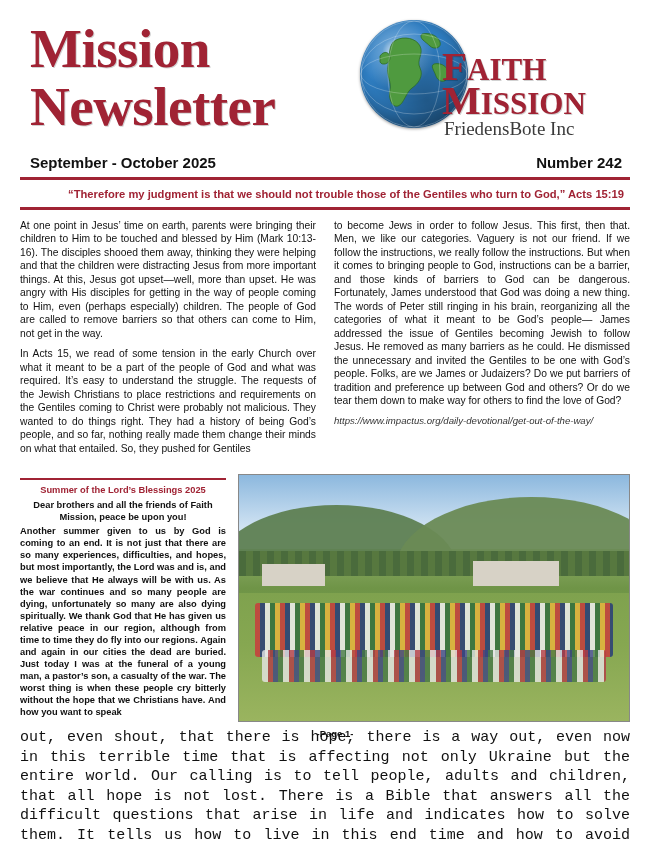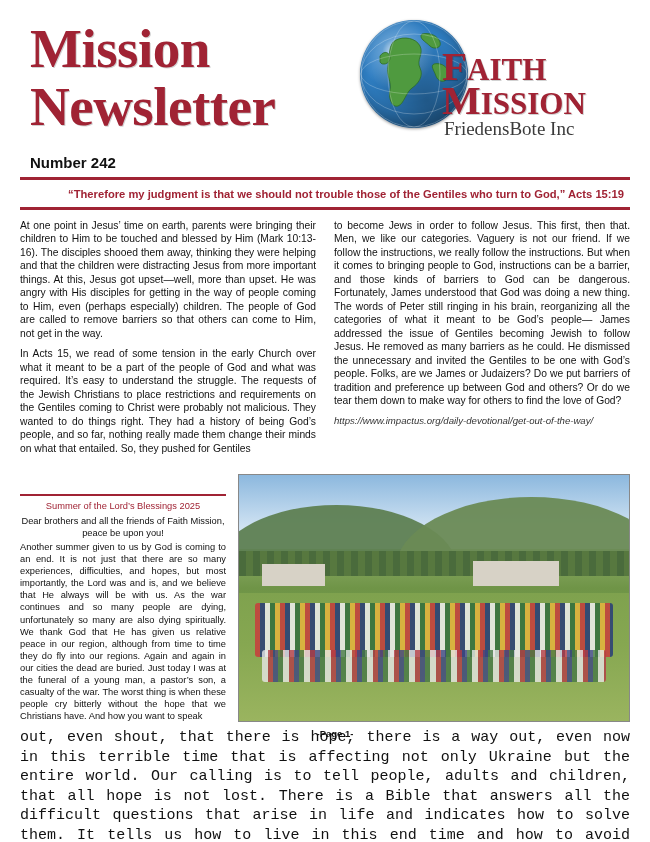--- a/index.html
+++ b/index.html
@@ -149,21 +149,22 @@
   }
 
   
   .letter-wrap {
     margin-top: 12px;
     position: relative;
   }
   .letter-top {
     display: flex;
     gap: 12px;
-    align-items: flex-end;
+    align-items: center;
+    font-weight: bold;
   }
   .letter-col {
     width: 206px;
     flex: 0 0 206px;
     font-family: "Liberation Sans", sans-serif;
     font-size: 9.3px;
     line-height: 1.30;
     text-align: justify;
     color: #111;
     border-top: 2px solid #a02334;
@@ -264,20 +265,21 @@
         <span class="cap">F</span><span>AITH</span>
       </div>
       <div class="mission-word w-mission">
         <span class="cap">M</span><span>ISSION</span>
       </div>
       <div class="friendsbote">FriedensBote Inc</div>
     </div>
   </div>
 
   <div class="datebar">
+    <span>September - October 2025</span>
     <span>Number 242</span>
   </div>
   <div class="rule"></div>
 
   <div class="verse">“Therefore my judgment is that we should not trouble those of the Gentiles who turn to God,” Acts 15:19</div>
   <div class="rule2"></div>
 
   <div class="cols">
     <div class="col">
       <p>At one point in Jesus’ time on earth, parents were bringing their children to Him to be touched and blessed by Him (Mark 10:13-16). The disciples shooed them away, thinking they were helping and that the children were distracting Jesus from more important things. At this, Jesus got upset—well, more than upset. He was angry with His disciples for getting in the way of people coming to Him, even (perhaps especially) children. The people of God are called to remove barriers so that others can come to Him, not get in the way.</p>

